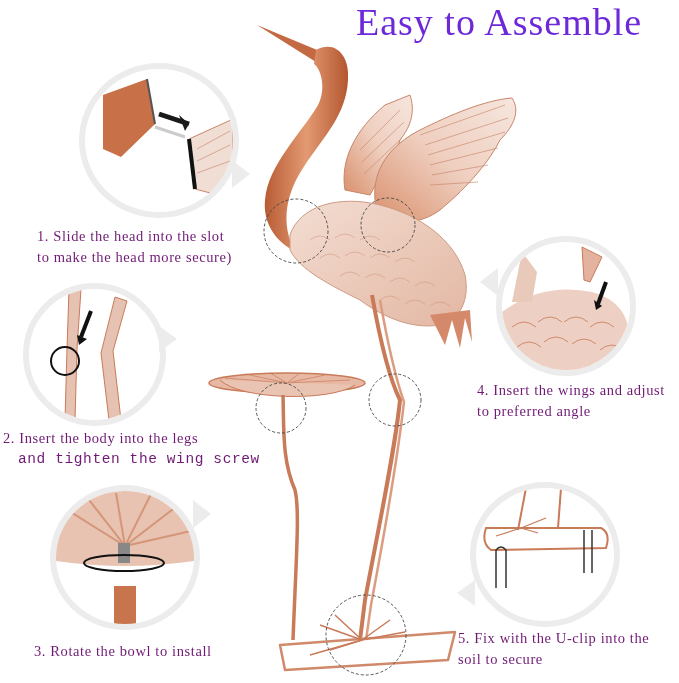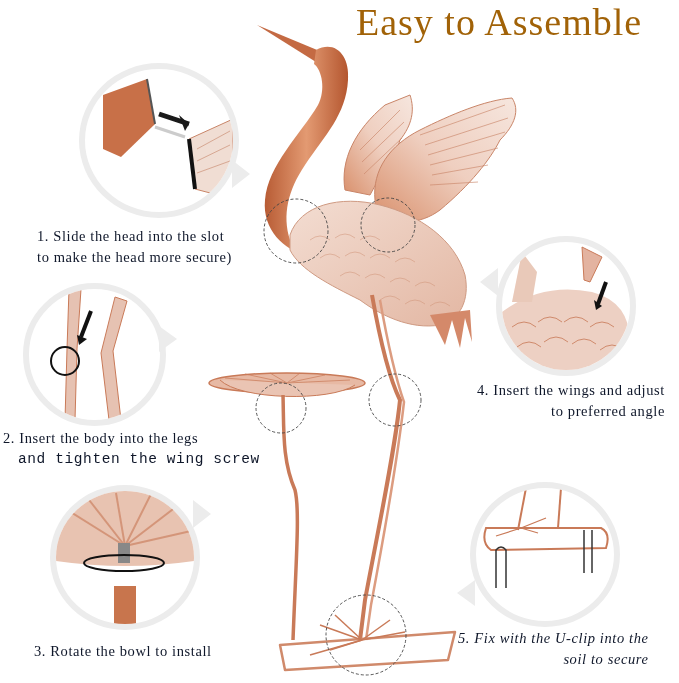--- a/index.html
+++ b/index.html
@@ -1,18 +1,18 @@
 <!DOCTYPE html>
 <html><head>
 <meta charset="utf-8">
 <style>
   html, body { margin: 0; padding: 0; background: #ffffff; }
   body { width: 679px; height: 683px; position: relative; overflow: hidden; font-family: "DejaVu Serif", "Liberation Serif", serif; }
-  .title { position: absolute; left: 356px; top: 0px; font-family: "Liberation Serif", serif; font-size: 38px; color: #a16207; letter-spacing: 1px; white-space: nowrap; }
-  .caption { position: absolute; font-family: "Liberation Serif", serif; font-size: 14.5px; color: #0f172a; line-height: 21px; letter-spacing: 0.6px; }
+  .title { position: absolute; left: 356px; top: 0px; font-family: "Liberation Serif", serif; font-size: 38px; color: #6d28d9; letter-spacing: 1px; white-space: nowrap; }
+  .caption { position: absolute; font-family: "Liberation Serif", serif; font-size: 14.5px; color: #701a75; line-height: 21px; letter-spacing: 0.6px; }
   .inset { position: absolute; border-radius: 50%; border: 6px solid #ececec; background: #ffffff; box-sizing: border-box; overflow: hidden; }
   .pointer { position: absolute; width: 0; height: 0; }
   svg { display: block; }
   .stage { position: absolute; left: 0; top: 0; }
 </style>
 </head>
 <body>
 
 <div class="title">Easy to Assemble</div>
 
@@ -183,37 +183,37 @@
         <path d="M98 108 q12 -10 24 0"></path>
     </g>
     <path d="M20 10 L35 30 L30 60 L10 60 Z" fill="#e9c9b9"></path>
     <path d="M80 5 L100 15 L88 40 L82 38 Z" fill="#e3b3a0" stroke="#c97a58"></path>
     <path d="M104 40 L96 62" stroke="#111" stroke-width="4"></path>
     <path d="M92 58 L100 64 L94 68 Z" fill="#111"></path>
   </svg>
 </div>
 <div class="pointer" style="left:480px; top:268px; border-top:14px solid transparent; border-bottom:14px solid transparent; border-right:18px solid #ececec;"></div>
 
-<div class="caption" style="left:477px; top:380px; text-align:right;">
+<div class="caption" style="left:477px; top:380px; text-align:left;">
   <div>4. Insert the wings and adjust</div>
   <div>to preferred angle</div>
 </div>
 
 <div class="inset" style="left:470px; top:482px; width:150px; height:145px;">
   <svg width="138" height="133" viewBox="0 0 138 133">
     <path d="M10 40 L125 40 Q135 45 130 60 L15 62 Q5 55 10 40 Z" fill="none" stroke="#c97a58" stroke-width="2"></path>
     <path d="M50 0 L42 42" stroke="#c97a58" stroke-width="2"></path>
     <path d="M85 0 L82 40" stroke="#c97a58" stroke-width="2"></path>
     <g stroke="#c97a58" stroke-width="1.2" fill="none">
         <path d="M45 40 L70 30"></path>
         <path d="M45 40 L20 48"></path>
         <path d="M45 40 L62 45"></path>
       </g>
     <path d="M20 100 L20 62 Q25 56 30 62 L30 100" stroke="#333" stroke-width="1.5" fill="none"></path>
     <path d="M108 85 L108 42 M116 85 L116 42" stroke="#333" stroke-width="1.5" fill="none"></path>
   </svg>
 </div>
 <div class="pointer" style="left:457px; top:580px; border-top:13px solid transparent; border-bottom:13px solid transparent; border-right:18px solid #ececec;"></div>
 
-<div class="caption" style="left:458px; top:628px; text-align:right;font-style:italic;">
+<div class="caption" style="left:458px; top:628px; text-align:left;">
   <div>5. Fix with the U-clip into the</div>
   <div>soil to secure</div>
 </div>
 
 </body></html>

